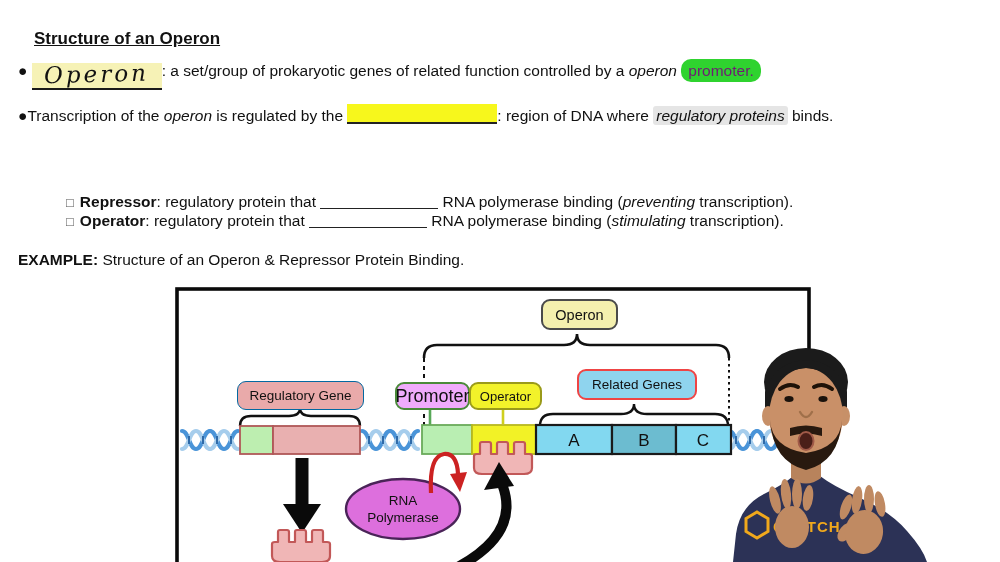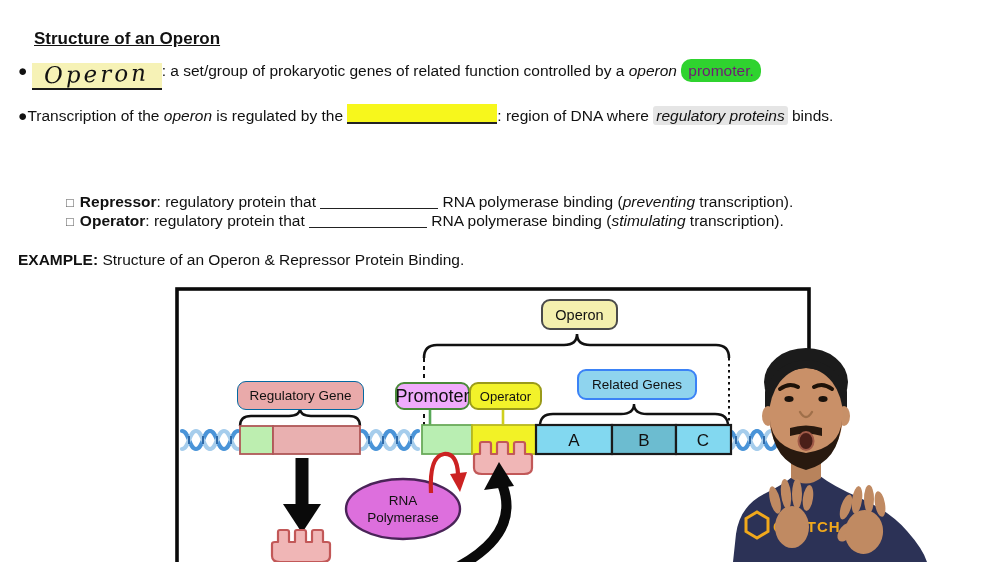--- a/index.html
+++ b/index.html
@@ -134,21 +134,21 @@
   </svg>
 
   <div class="dlabel" style="left:541px;top:299px;width:73px;height:27px;background:#f4f0ae;border:2px solid #4a4a4a;font-size:14.5px;">Operon</div>
 
   <div class="dlabel" style="left:237px;top:381px;width:125px;height:27px;background:#e9aaaa;border:1px solid #0369a1;">Regulatory Gene</div>
 
   <div class="dlabel" style="left:395px;top:382px;width:71px;height:24px;background:#f0abfc;border:2px solid #4a8a3a;font-size:18px;">Promoter</div>
 
   <div class="dlabel" style="left:469px;top:382px;width:69px;height:24px;background:#f2f22a;border:2px solid #9a9a1a;font-size:13px;">Operator</div>
 
-  <div class="dlabel" style="left:577px;top:369px;width:116px;height:27px;background:#8fd4ee;border:2px solid #3b82f6;">Related Genes</div>
+  <div class="dlabel" style="left:577px;top:369px;width:116px;height:27px;background:#8fd4ee;border:2px solid #ef4444;">Related Genes</div>
 
   <svg width="1000" height="562" viewBox="0 0 1000 562" style="z-index:5;">
     <g>
 
       <path d="M733,562 L736,534 Q740,506 764,494 Q786,483 793,476 L792,466 L821,466 L820,476 Q833,486 858,497 Q890,511 907,531 Q923,549 927,562 Z" fill="#2c3256"></path>
 
       <path d="M791,452 L791,478 Q806,489 821,478 L821,452 Q806,466 791,452 Z" fill="#b8835c"></path>
 
       <ellipse cx="806" cy="382" rx="42" ry="34" fill="#1b1b1b"></ellipse>
       <rect x="765" y="388" width="9" height="34" rx="4" fill="#1b1b1b"></rect>

